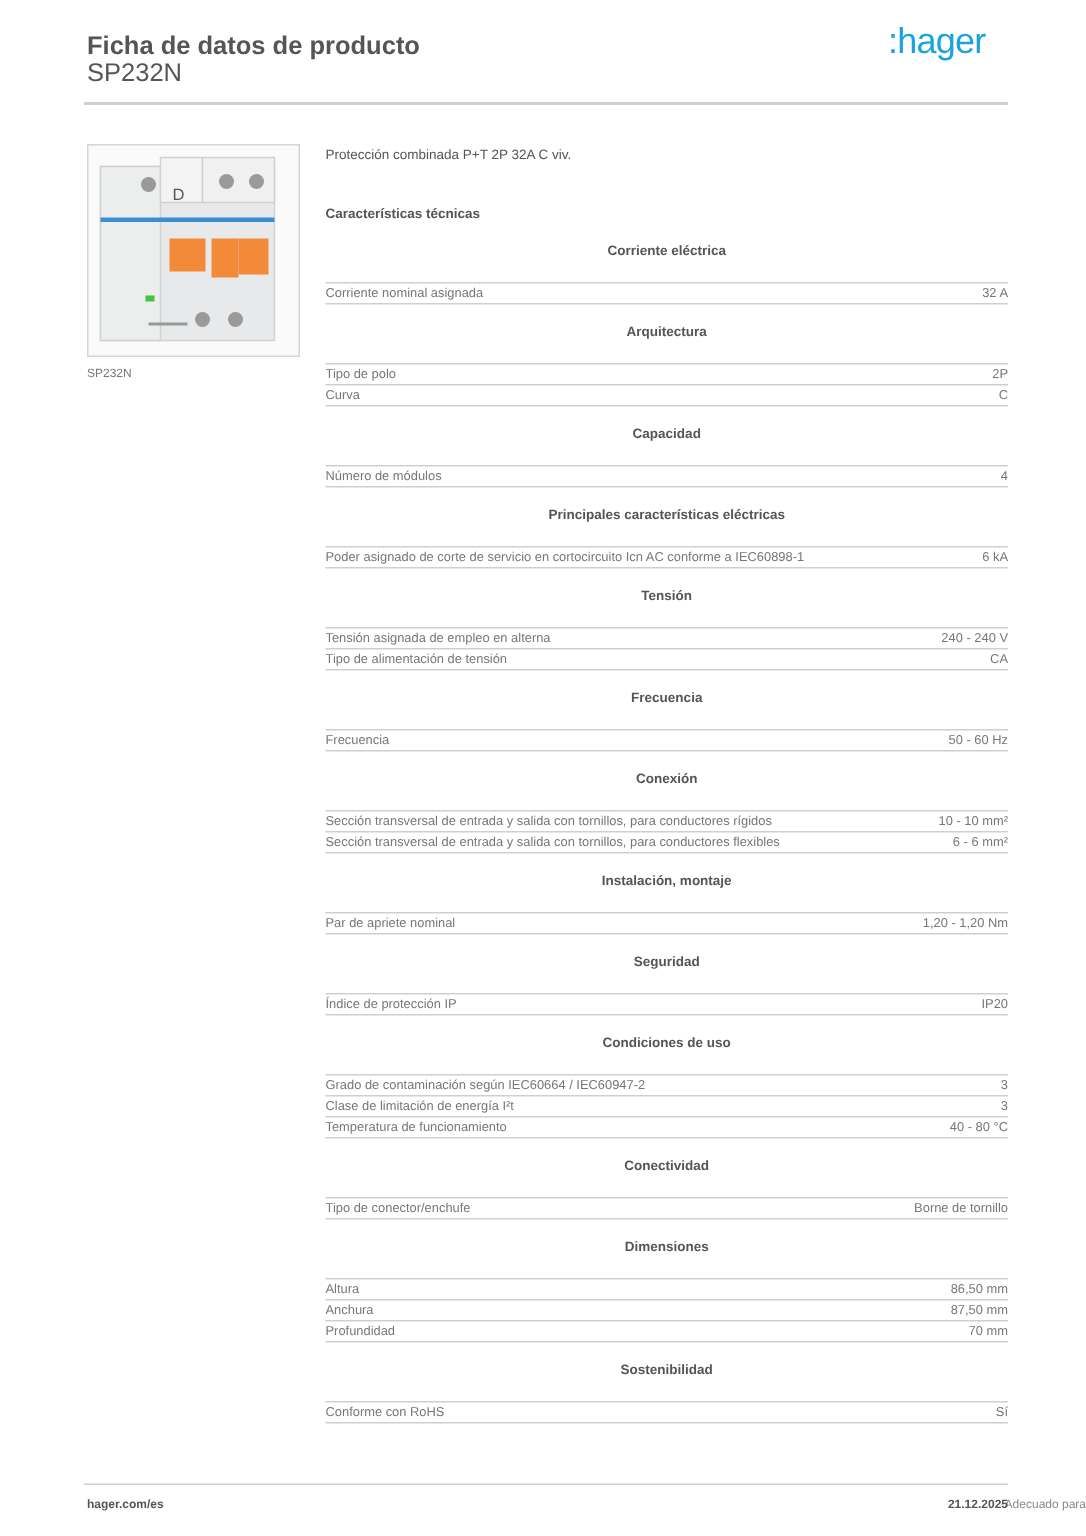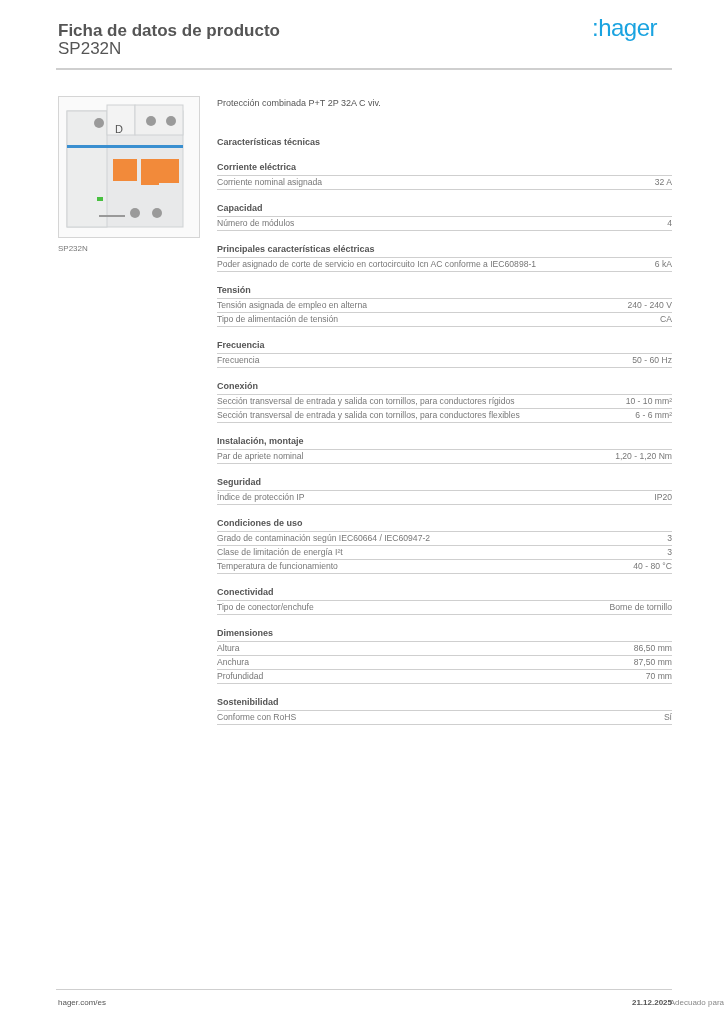--- a/index.html
+++ b/index.html
@@ -8,25 +8,25 @@
   .header-title { position:absolute; left:58px; top:21px; font-size:17px; font-weight:bold; color:#555; line-height:20px; }
   .header-code { position:absolute; left:58px; top:39px; font-size:17px; color:#555; line-height:20px; }
   .logo { position:absolute; left:592px; top:14px; font-size:24px; font-weight:normal; color:#1aa3e0; letter-spacing:-0.5px; line-height:28px; }
   .header-rule { position:absolute; left:56px; top:68px; width:616px; height:2px; background:#cfcfcf; }
   .product-img { position:absolute; left:58px; top:96px; width:142px; height:142px; border:1px solid #d5d5d5; background:#fafafa; box-sizing:border-box; }
   .img-caption { position:absolute; left:58px; top:244px; font-size:8px; color:#777; }
   .content { position:absolute; left:217px; top:96px; width:455px; }
   .product-name { font-size:9px; font-weight:normal; color:#555; height:14px; line-height:14px; }
   .tech-heading { font-size:9px; font-weight:bold; color:#555; margin-top:25px; height:14px; line-height:14px; }
   .section { margin-top:12px; }
-  .section-title { font-size:9px; font-weight:bold; color:#555; line-height:12px; height:12px; border-bottom:1px solid #cfcfcf; padding-bottom:2px; }
+  .section-title { font-size:9px; font-weight:bold; color:#555; line-height:12px; height:12px; border-bottom:1px solid #cfcfcf; padding-bottom:15px;text-align:center; }
   .row { display:flex; justify-content:space-between; font-size:8.6px; color:#777; height:13px; line-height:13px; border-bottom:1px solid #cfcfcf; }
   .row .val { text-align:right; white-space:nowrap; }
   .footer-rule { position:absolute; left:56px; top:989px; width:616px; height:1px; background:#cfcfcf; }
-  .footer-left { position:absolute; left:58px; top:998px; font-size:8px; font-weight:normal; color:#555; }
+  .footer-left { position:absolute; left:58px; top:998px; font-size:8px; font-weight:bold; color:#555; }
   .footer-center { position:absolute; left:0; width:724px; top:998px; font-size:8px; color:#888; text-align:right; }
   .footer-right { position:absolute; right:52px; top:998px; font-size:8px; font-weight:bold; color:#555; }
 </style>
 </head>
 <body>
 
 <div class="header-title">Ficha de datos de producto</div>
 <div class="header-code">SP232N</div>
 <div class="logo">:hager</div>
 <div class="header-rule"></div>
@@ -55,20 +55,31 @@
 
 <div class="content">
   <div class="product-name">Protección combinada P+T 2P 32A C viv.</div>
   <div class="tech-heading">Características técnicas</div>
   <div id="sections">
       <div class="section">
         <div class="section-title">Corriente eléctrica</div>
         <div class="row">
           <span>Corriente nominal asignada</span>
           <span class="val">32 A</span>
+        </div>
+      </div>
+      <div class="section">
+        <div class="section-title">Arquitectura</div>
+        <div class="row">
+          <span>Tipo de polo</span>
+          <span class="val">2P</span>
+        </div>
+        <div class="row">
+          <span>Curva</span>
+          <span class="val">C</span>
         </div>
       </div>
       <div class="section">
         <div class="section-title">Capacidad</div>
         <div class="row">
           <span>Número de módulos</span>
           <span class="val">4</span>
         </div>
       </div>
       <div class="section">

